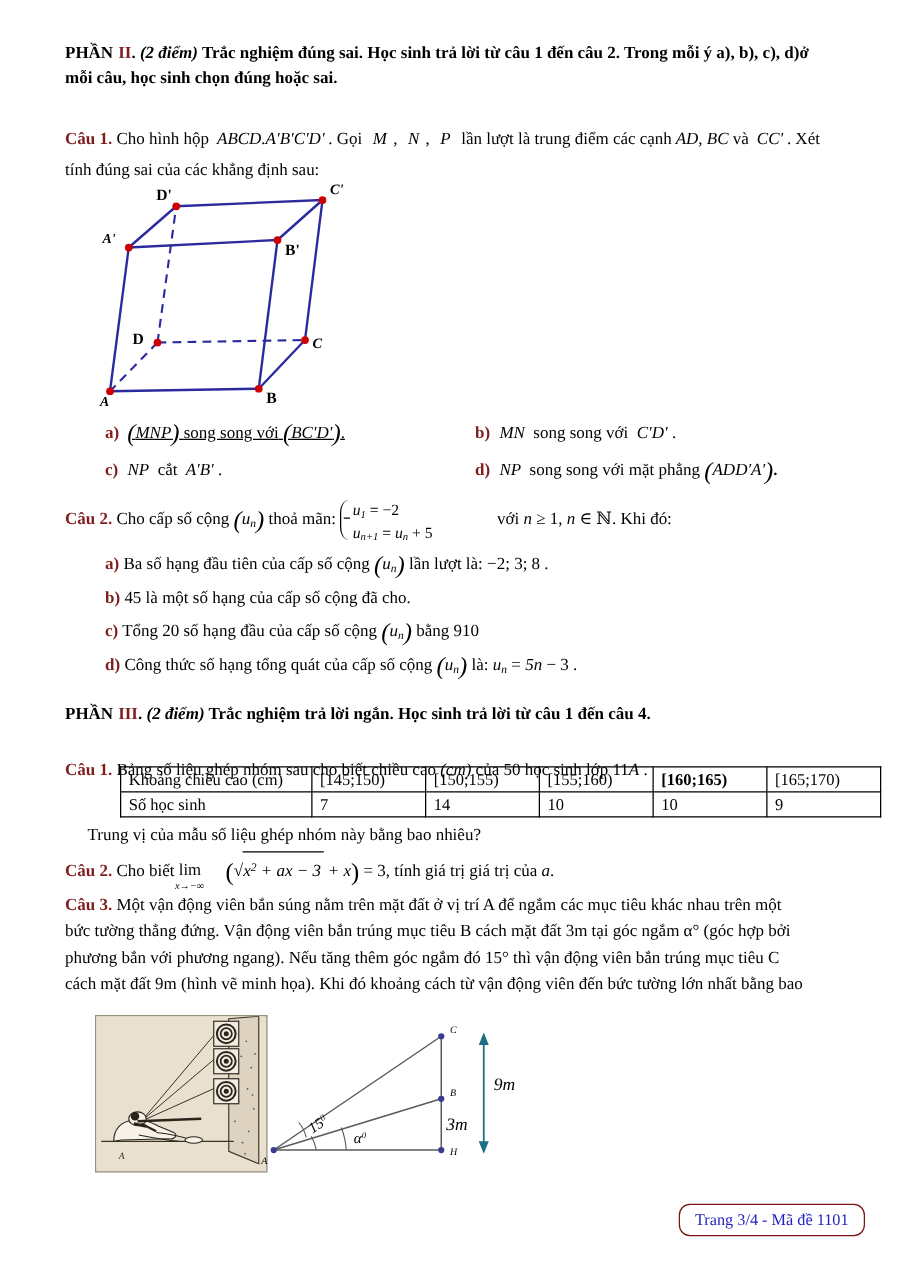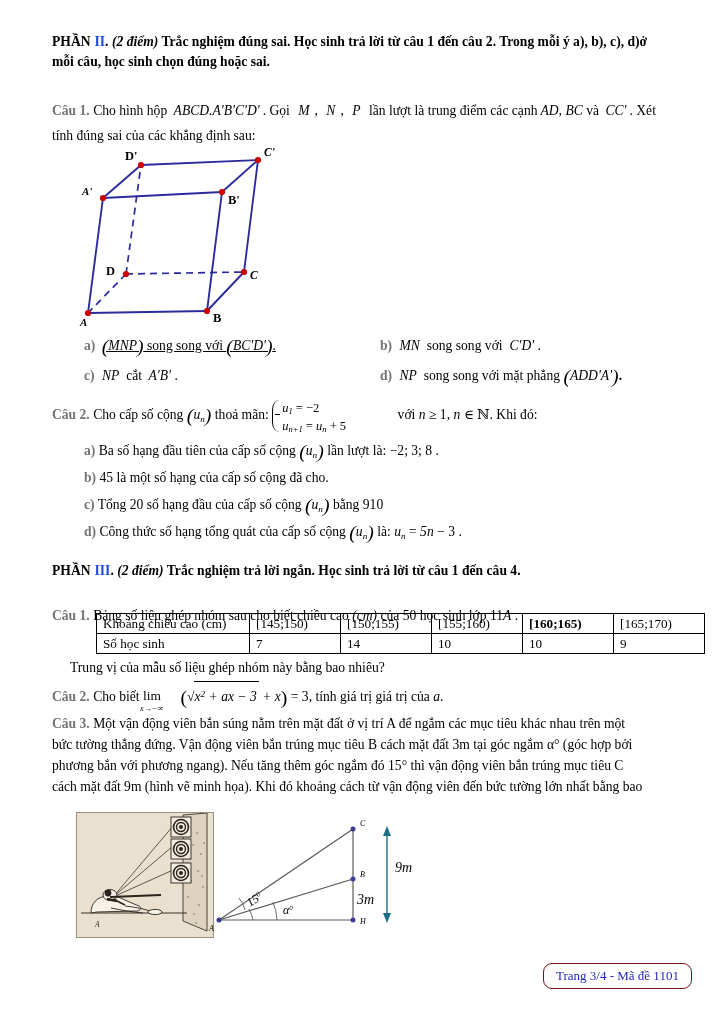--- a/index.html
+++ b/index.html
@@ -20,27 +20,27 @@
     position: absolute;
     left: 0; top: 0;
     width: 725px;
     height: 1024px;
   }
   .blk {
     position: absolute;
   }
   .bold { font-weight: bold; }
   .ital { font-style: italic; }
-  .blue { color: #1d4ed8; }
+  .blue { color: #7f1d1d; }
   .mathi {
     font-style: italic;
     font-family: "Liberation Serif", "DejaVu Serif", serif;
   }
   .lbl {
-    color: #737373;
+    color: #7f1d1d;
     font-weight: bold;
   }
   sub {
     font-size: 0.68em;
     vertical-align: -0.28em;
     font-style: italic;
   }
   sup {
     font-size: 0.68em;
     vertical-align: 0.45em;

